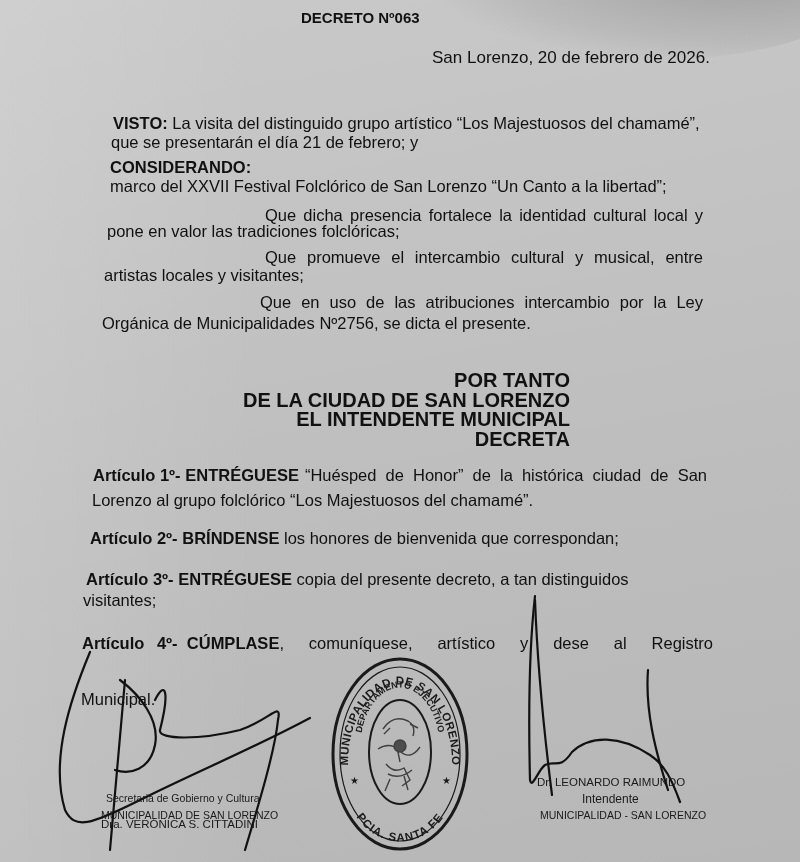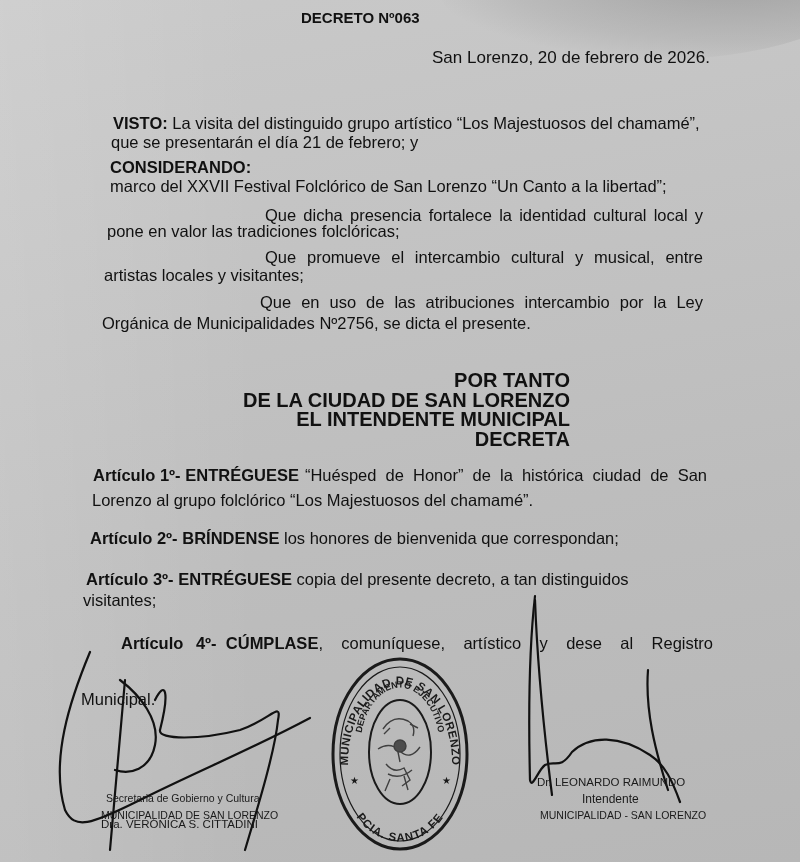--- a/index.html
+++ b/index.html
@@ -87,21 +87,21 @@
 </div>
 
 <div class="line" style="left:86px; top:570px;">
   <b>Artículo 3º-</b>
   <b>ENTRÉGUESE</b>
   <span>copia del presente decreto, a tan distinguidos</span>
 </div>
 <div class="line" style="left:83px; top:591px;">visitantes;</div>
 
 <div class="line" style="left:82px; top:634px; width:631px;">
-  <span style="display:flex; justify-content:space-between;margin-left:39px;">
+  <span style="display:flex; justify-content:space-between;">
     <span><b style="word-spacing:8px;">Artículo 4º-</b>&nbsp;&nbsp;<b>CÚMPLASE</b></span>
     <span style="flex:1; text-align:justify; text-align-last:justify;">, comuníquese, artístico y dese al Registro</span>
   </span>
 </div>
 <div class="line" style="left:81px; top:690px;">Municipal.</div>
 
 <div style="position:absolute; left:328px; top:654px; width:145px; height:200px;">
   <svg width="145" height="200" viewBox="0 0 145 200">
     <ellipse cx="72" cy="100" rx="67" ry="95" fill="none" stroke="#1a1a1a" stroke-width="3"></ellipse>
     <ellipse cx="72" cy="100" rx="60" ry="87" fill="none" stroke="#1a1a1a" stroke-width="1.2"></ellipse>

